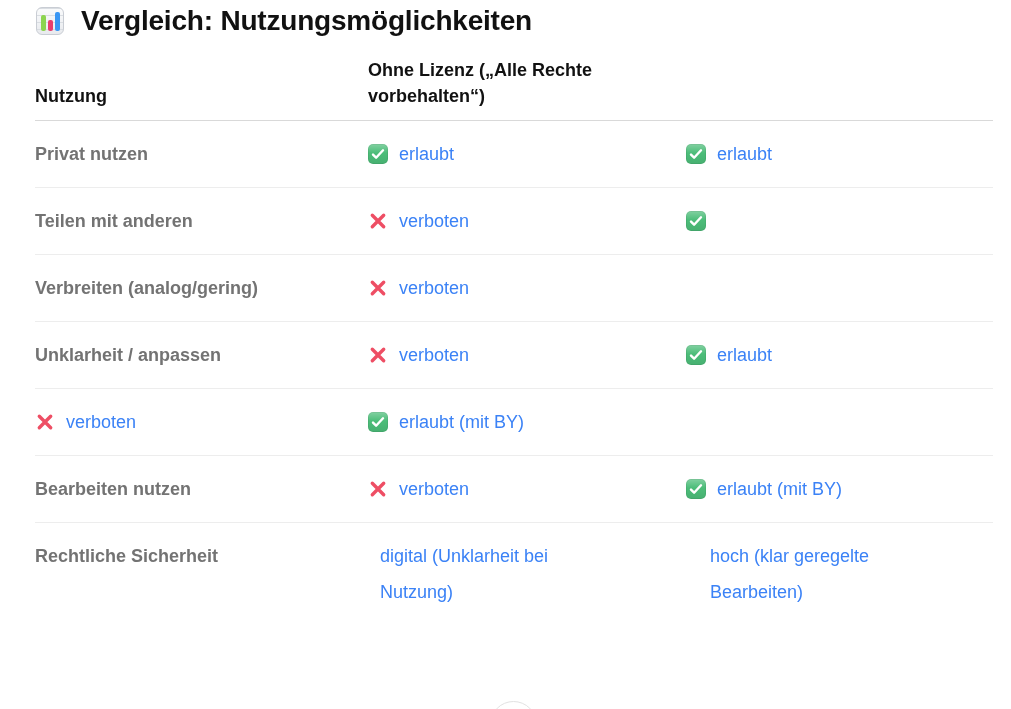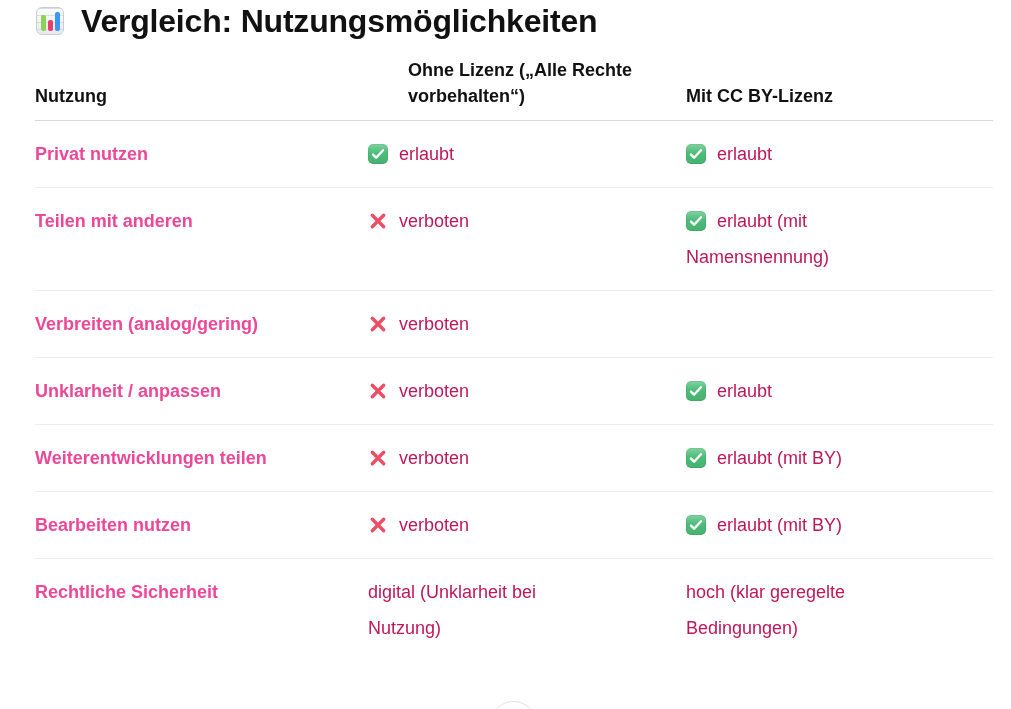--- a/index.html
+++ b/index.html
@@ -19,21 +19,21 @@
 
   
   .title-row {
     display: flex;
     align-items: center;
     gap: 17px;
     margin: 6px 0 0 36px;
     height: 30px;
   }
   .page-title {
-    font-size: 32px;
+    font-size: 28px;
     font-weight: 700;
     letter-spacing: -0.2px;
     color: #111111;
     white-space: nowrap;
   }
   
   .bar-chart-icon {
     width: 28px;
     height: 28px;
     border-radius: 6px;
@@ -68,38 +68,38 @@
     align-items: end;
     padding-bottom: 11px;
     border-bottom: 1px solid #d9d9d9;
   }
   .th {
     font-size: 18px;
     font-weight: 700;
     line-height: 26px;
     color: #111111;
   }
-  .th.col-ohne { max-width: 240px; margin-left: 40px; }
+  .th.col-ohne { max-width: 240px; }
 
   .trow {
     display: grid;
     grid-template-columns: 333px 318px 307px;
     padding: 15px 0;
     border-bottom: 1px solid #ededed;
     font-size: 18px;
     line-height: 36px;
   }
-  .trow:last-child { border-bottom: none; }
+  .trow:last-child { border-bottom: none; gap: 12px; }
 
   .row-label {
     font-weight: 700;
-    color: #ec4899;
+    color: #737373;
     padding-right: 20px;
   }
-  .cell { color: #be185d; }
+  .cell { color: #3b82f6; }
   .cell.cell-ohne { max-width: 240px; }
   .cell.cell-mit  { max-width: 250px; }
 
   .cell-icon {
     display: inline-block;
     width: 20px;
     height: 20px;
     vertical-align: -4px;
     margin-right: 11px;
   }
@@ -135,62 +135,60 @@
       <span class="bar pink"></span>
       <span class="bar blue"></span>
   </span>
   <span class="page-title">Vergleich: Nutzungsmöglichkeiten</span>
 </div>
 
 <div class="cmp-table">
   <div class="thead">
     <div class="th col-nutzung">Nutzung</div>
     <div class="th col-ohne">Ohne Lizenz („Alle Rechte vorbehalten“)</div>
-    <div class="th col-mit">Mit CC BY-Lizenz</div>
   </div>
   <div id="table-body">
   <div class="trow">
     <div class="row-label">Privat nutzen</div>
     <div class="cell cell-ohne"><span class="cell-icon check"><svg viewBox="0 0 20 20">
               <path d="M5 10.6l3.1 3.1 6.9-7.4" fill="none" stroke="#ffffff" stroke-width="2.4" stroke-linecap="round" stroke-linejoin="round"></path>
             </svg></span><span>erlaubt</span></div>
     <div class="cell cell-mit"><span class="cell-icon check"><svg viewBox="0 0 20 20">
               <path d="M5 10.6l3.1 3.1 6.9-7.4" fill="none" stroke="#ffffff" stroke-width="2.4" stroke-linecap="round" stroke-linejoin="round"></path>
             </svg></span><span>erlaubt</span></div>
   </div>
 
   <div class="trow">
     <div class="row-label">Teilen mit anderen</div>
     <div class="cell cell-ohne"><span class="cell-icon cross"><svg viewBox="0 0 20 20">
               <path d="M4.3 4.3l11.4 11.4M15.7 4.3L4.3 15.7" fill="none" stroke="currentColor" stroke-width="3.4" stroke-linecap="round"></path>
             </svg></span><span>verboten</span></div>
     <div class="cell cell-mit"><span class="cell-icon check"><svg viewBox="0 0 20 20">
               <path d="M5 10.6l3.1 3.1 6.9-7.4" fill="none" stroke="#ffffff" stroke-width="2.4" stroke-linecap="round" stroke-linejoin="round"></path>
-            </svg></span><span>erlaubt (mit Namensnennung)</span></div>
+            </svg></span></div>
   </div>
 
   <div class="trow">
     <div class="row-label">Verbreiten (analog/gering)</div>
     <div class="cell cell-ohne"><span class="cell-icon cross"><svg viewBox="0 0 20 20">
               <path d="M4.3 4.3l11.4 11.4M15.7 4.3L4.3 15.7" fill="none" stroke="currentColor" stroke-width="3.4" stroke-linecap="round"></path>
             </svg></span><span>verboten</span></div>
   </div>
 
   <div class="trow">
     <div class="row-label">Unklarheit / anpassen</div>
     <div class="cell cell-ohne"><span class="cell-icon cross"><svg viewBox="0 0 20 20">
               <path d="M4.3 4.3l11.4 11.4M15.7 4.3L4.3 15.7" fill="none" stroke="currentColor" stroke-width="3.4" stroke-linecap="round"></path>
             </svg></span><span>verboten</span></div>
     <div class="cell cell-mit"><span class="cell-icon check"><svg viewBox="0 0 20 20">
               <path d="M5 10.6l3.1 3.1 6.9-7.4" fill="none" stroke="#ffffff" stroke-width="2.4" stroke-linecap="round" stroke-linejoin="round"></path>
             </svg></span><span>erlaubt</span></div>
   </div>
 
   <div class="trow">
-    <div class="row-label">Weiterentwicklungen teilen</div>
     <div class="cell cell-ohne"><span class="cell-icon cross"><svg viewBox="0 0 20 20">
               <path d="M4.3 4.3l11.4 11.4M15.7 4.3L4.3 15.7" fill="none" stroke="currentColor" stroke-width="3.4" stroke-linecap="round"></path>
             </svg></span><span>verboten</span></div>
     <div class="cell cell-mit"><span class="cell-icon check"><svg viewBox="0 0 20 20">
               <path d="M5 10.6l3.1 3.1 6.9-7.4" fill="none" stroke="#ffffff" stroke-width="2.4" stroke-linecap="round" stroke-linejoin="round"></path>
             </svg></span><span>erlaubt (mit BY)</span></div>
   </div>
 
   <div class="trow">
     <div class="row-label">Bearbeiten nutzen</div>
@@ -198,18 +196,18 @@
               <path d="M4.3 4.3l11.4 11.4M15.7 4.3L4.3 15.7" fill="none" stroke="currentColor" stroke-width="3.4" stroke-linecap="round"></path>
             </svg></span><span>verboten</span></div>
     <div class="cell cell-mit"><span class="cell-icon check"><svg viewBox="0 0 20 20">
               <path d="M5 10.6l3.1 3.1 6.9-7.4" fill="none" stroke="#ffffff" stroke-width="2.4" stroke-linecap="round" stroke-linejoin="round"></path>
             </svg></span><span>erlaubt (mit BY)</span></div>
   </div>
 
   <div class="trow">
     <div class="row-label">Rechtliche Sicherheit</div>
     <div class="cell cell-ohne"><span>digital (Unklarheit bei Nutzung)</span></div>
-    <div class="cell cell-mit"><span>hoch (klar geregelte Bedingungen)</span></div>
+    <div class="cell cell-mit"><span>hoch (klar geregelte Bearbeiten)</span></div>
   </div>
 </div>
 </div>
 
 <div class="scroll-down-button"></div>
 
 </body></html>

